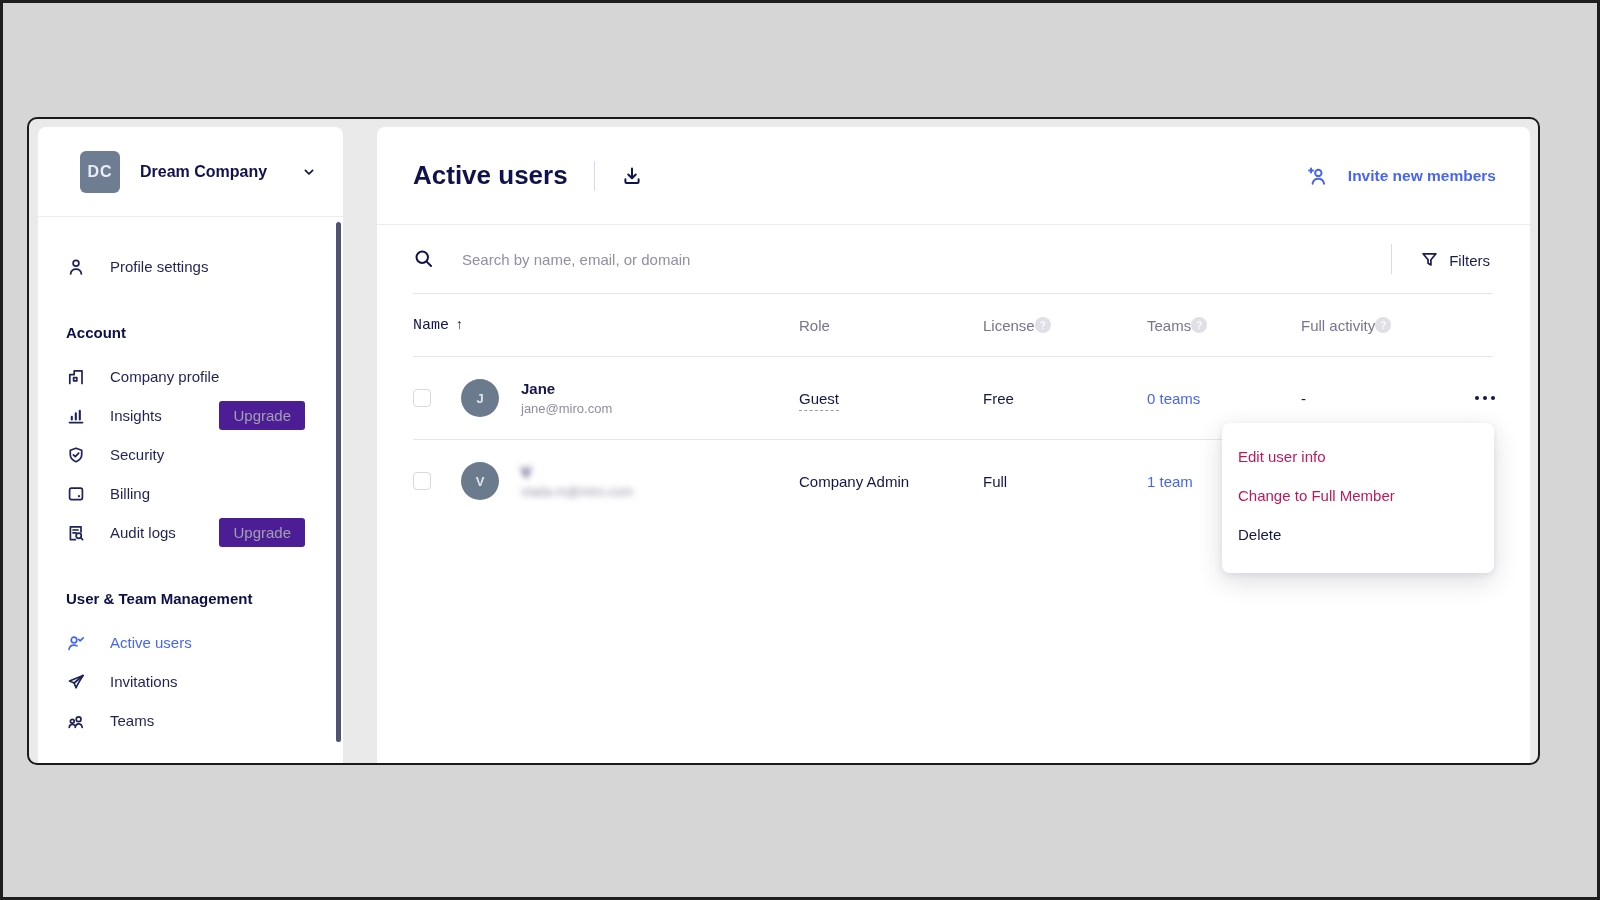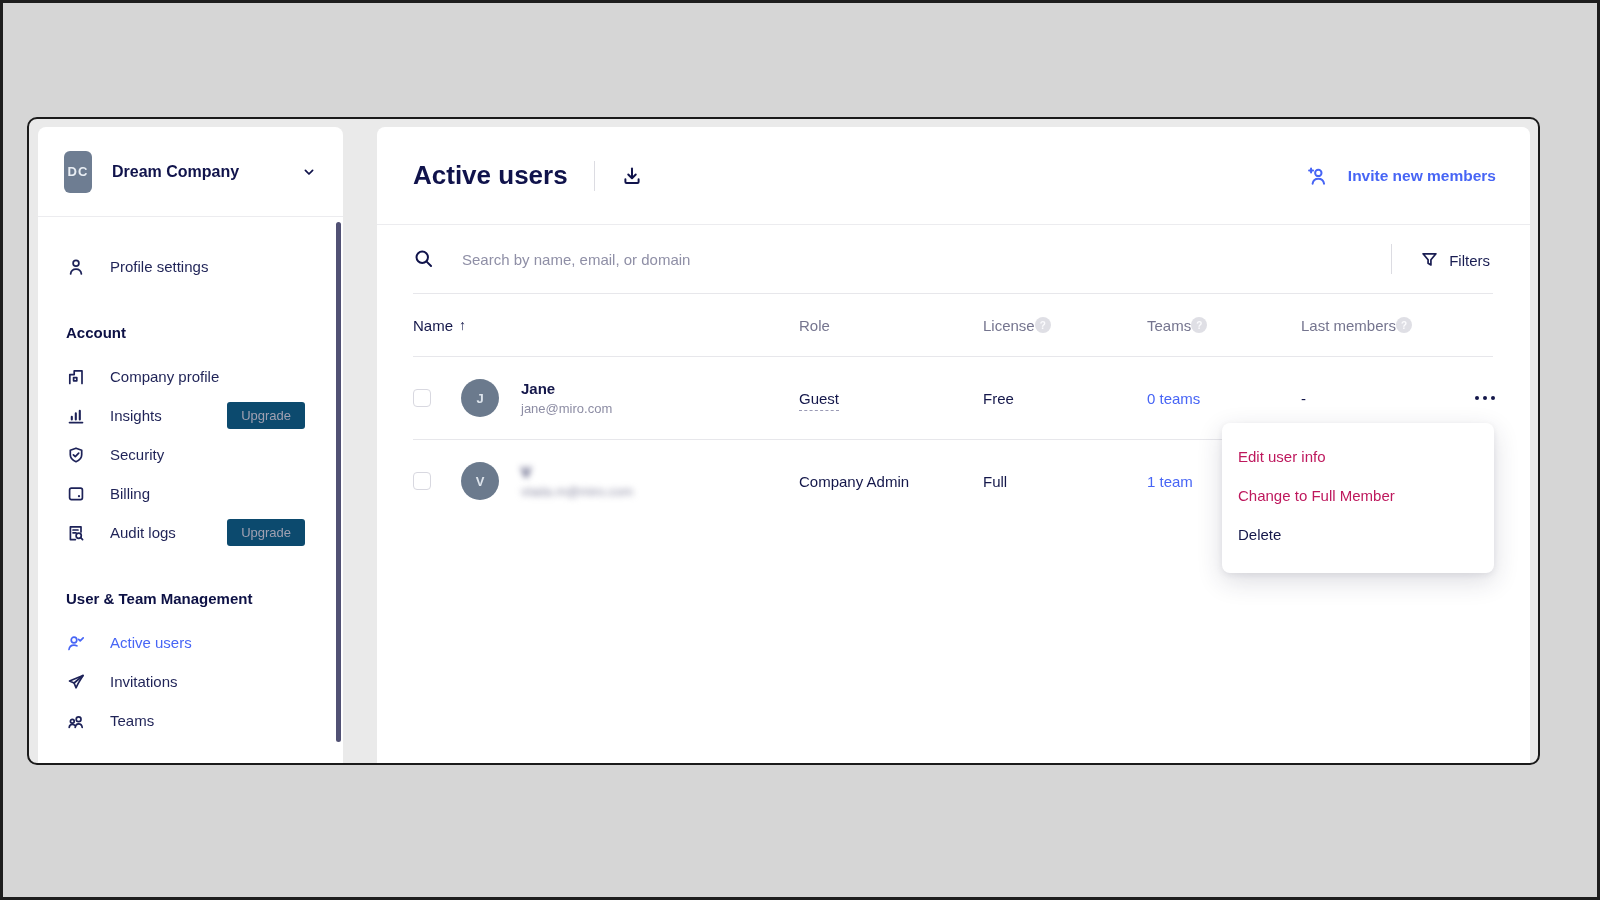--- a/index.html
+++ b/index.html
@@ -22,38 +22,38 @@
   .card { position:absolute; top:8px; background:#ffffff; border-radius:8px 8px 0 0; }
 
   
   .sidebar { left:9px; width:305px; height:636px; }
   .sb-header {
     height:90px; display:flex; align-items:center;
     padding:0 26px 0 26px; gap:20px;
     border-bottom:1px solid #ececef;
   }
   .company-avatar {
-    width:28px; height:42px; border-radius:6px;
+    width:40px; height:42px; border-radius:6px;
     background:#6e7d92; color:#e9eef4;
     display:flex; align-items:center; justify-content:center;
-    font-size:13px; font-weight:bold; letter-spacing:1px; flex:none;
+    font-size:16px; font-weight:bold; letter-spacing:1px; flex:none;margin-left:16px;
   }
   .company-name { font-size:16px; font-weight:bold; color:#10134b; }
   .sb-chevron { margin-left:auto; display:flex; }
   .sb-nav { padding-top:30px; }
   .nav-item {
     height:39px; display:flex; align-items:center;
     padding:0 38px 0 28px; gap:24px;
     font-size:15px; color:#1f2357; cursor:pointer;
   }
   .nav-item .ico { width:20px; height:20px; flex:none; display:flex; }
   .nav-item.active { color:#4765f5; }
   .badge {
-    margin-left:auto; background:#0c4a6e; color:#a0a0b1;
-    font-size:13px; padding:6px 14px; border-radius:3px;
+    margin-left:auto; background:#4c1d95; color:#a0a0b1;
+    font-size:15px; padding:6px 14px; border-radius:3px;
   }
   .section-title {
     margin:38px 28px 16px 28px;
     font-size:15px; font-weight:bold; color:#0d1145;
   }
   .sb-scrollbar {
     position:absolute; right:2px; top:95px;
     width:5px; height:520px; border-radius:3px;
     background:#515174;
   }
@@ -82,21 +82,21 @@
   .search-row .vdiv { margin-right:28px; }
   .filters { display:flex; align-items:flex-end; gap:10px; font-size:15px; color:#191d52; cursor:pointer; }
   .inset-divider { height:1px; background:#e7e7eb; margin:0 37px 0 36px; }
 
   .grid-row {
     display:grid;
     grid-template-columns:386px 184px 164px 154px 165px 1fr;
     align-items:center; padding:0 0 0 36px;
   }
   .thead { height:62px; font-size:15px; color:#75758f; }
-  .th-name { color:#14174a; display:flex; align-items:flex-start; gap:6px; }
+  .th-name { color:#14174a; display:flex; align-items:flex-start; gap:6px;font-family:Liberation Mono, monospace; }
   .sort-arrow { font-size:14px; font-weight:bold; color:#14174a; }
   .th-help { display:inline-flex; align-items:center; }
   .help-badge {
     width:16px; height:16px; border-radius:50%;
     background:#dfdfe5; color:#fbfbfd;
     font-size:10px; font-weight:bold;
     display:inline-flex; align-items:center; justify-content:center;
   }
   .trow { height:82px; font-size:15px; color:#14174a; }
   .user-cell { display:flex; align-items:center; }
@@ -312,21 +312,21 @@
       <div>Role</div>
       <div class="th-help">
         <span>License</span>
         <span class="help-badge">?</span>
       </div>
       <div class="th-help">
         <span>Teams</span>
         <span class="help-badge">?</span>
       </div>
       <div class="th-help">
-        <span>Last members</span>
+        <span>Full activity</span>
         <span class="help-badge">?</span>
       </div>
       <div></div>
     </div>
 
     <div class="inset-divider"></div>
 
     <div class="grid-row trow">
       <div class="user-cell">
         <div class="checkbox"></div>

